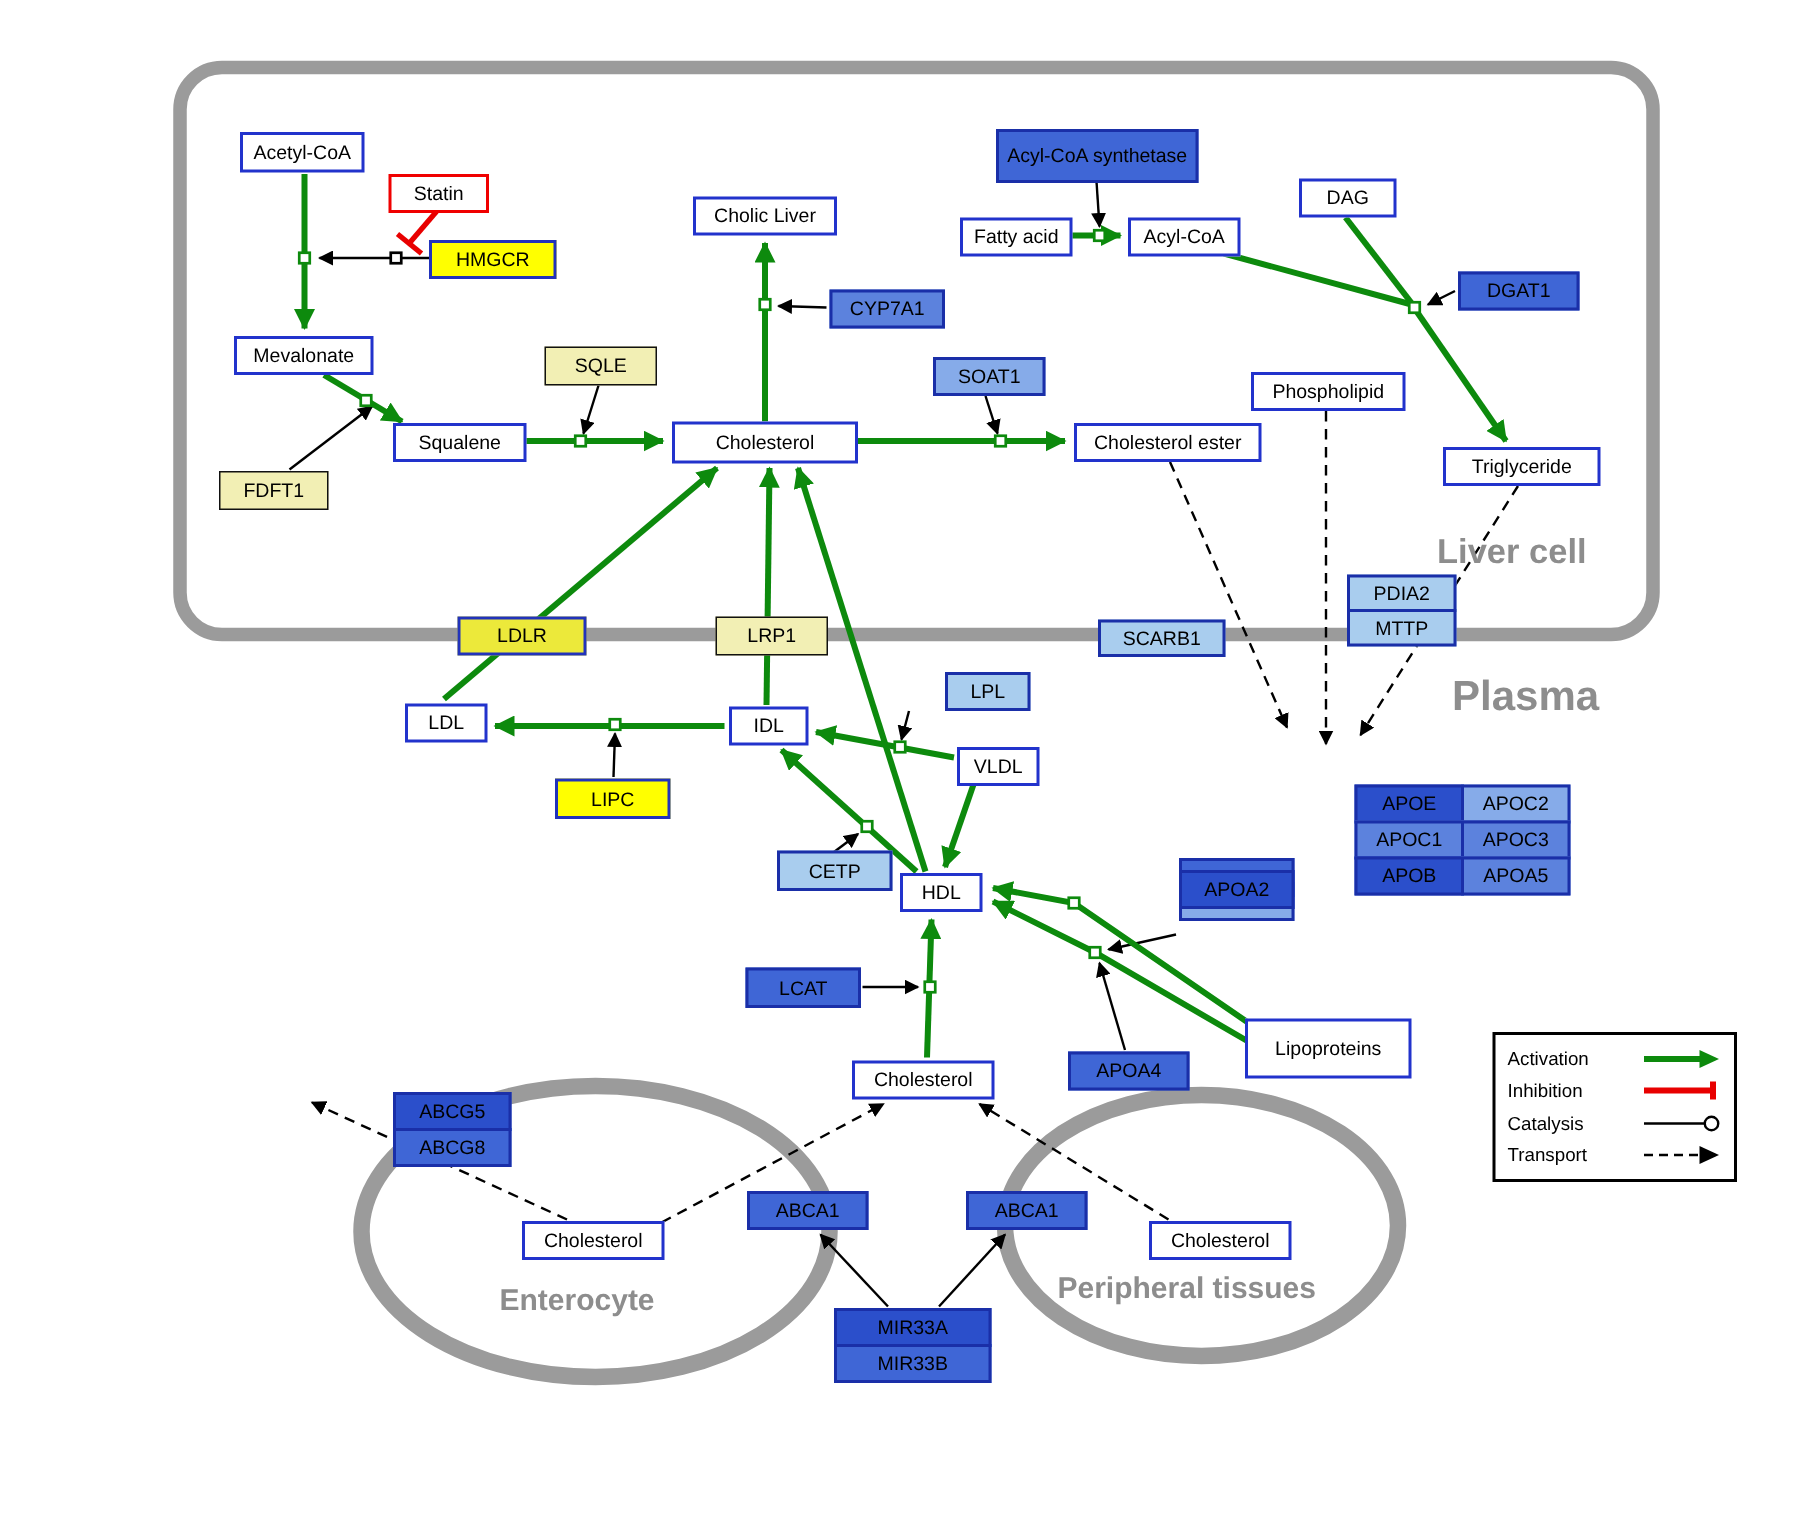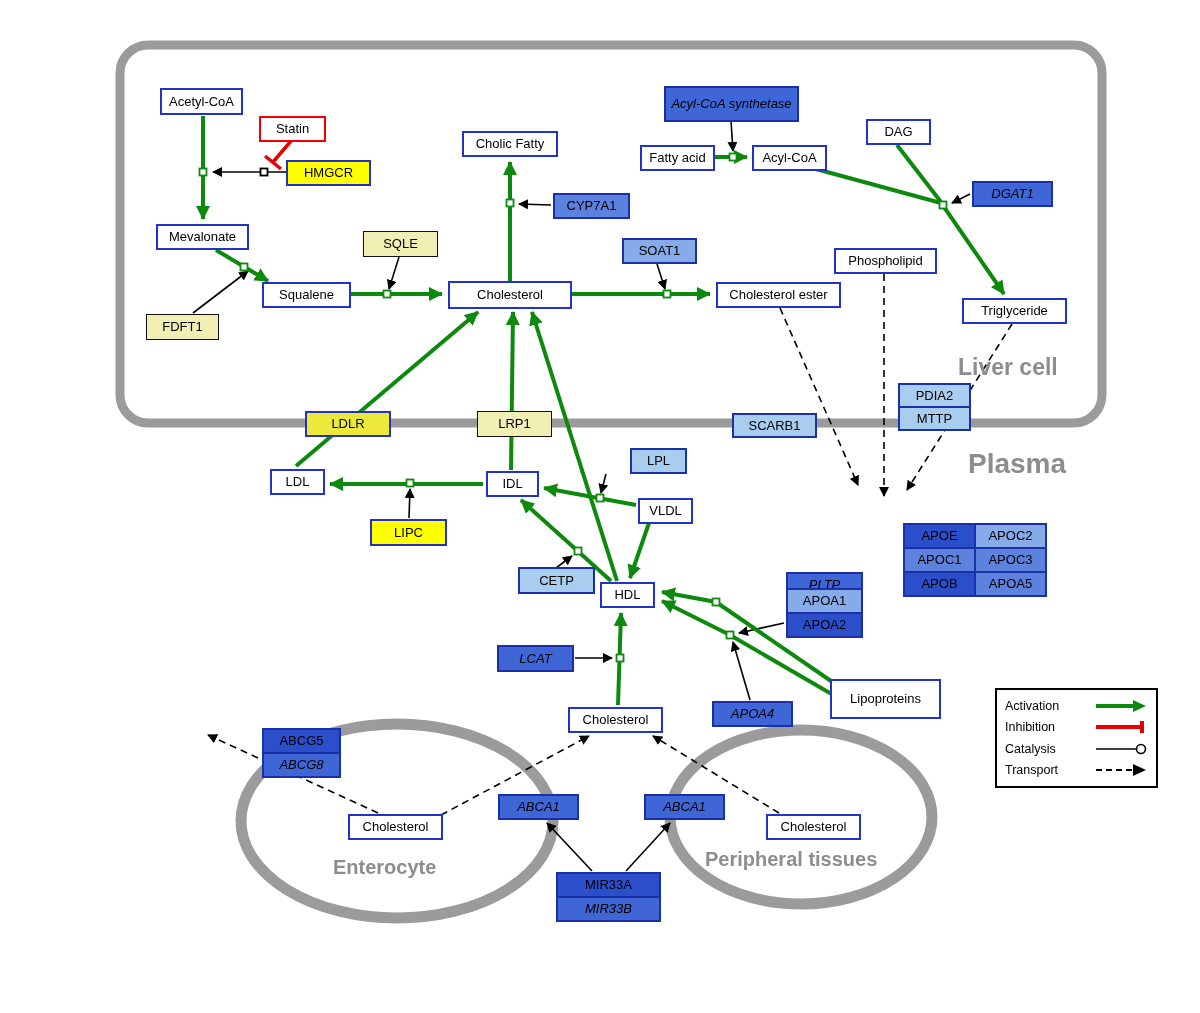--- a/index.html
+++ b/index.html
@@ -9,21 +9,21 @@
   .node{position:absolute;box-sizing:border-box;display:flex;align-items:center;justify-content:center;
         text-align:center;font-size:13px;line-height:1.05;color:#000;background:#fff;
         border:2px solid #14b8a6;z-index:5;padding:1px 2px;}
   .met{background:#ffffff;border-color:#2233cc;}
   .thick{border-width:2.5px;}
   .statin{background:#ffffff;border:2.5px solid #f00000;}
   .yellow{background:#ffff00;border-color:#2233bb;}
   .yellow2{background:#ece93a;border-color:#2233bb;}
   .pale{background:#f2efb4;border:1.5px solid #111111;text-align:right;}
   .b1{background:#2b4fcb;border-color:#1a2fa8;}
-  .b2{background:#3f66d6;border-color:#1a2fa8;font-style:italic;}
+  .b2{background:#3f66d6;border-color:#1a2fa8;}
   .b3{background:#5c82dd;border-color:#1a2fa8;}
   .b4{background:#86abe9;border-color:#1a2fa8;}
   .b5{background:#a9cdee;border-color:#1a2fa8;margin-left:48px;}
   .comp-label{position:absolute;font-weight:bold;color:#8d8d8d;z-index:4;}
   .legend{position:absolute;left:995px;top:688px;width:163px;height:100px;background:#fff;
           border:2.5px solid #000;box-sizing:border-box;z-index:6;padding:6px 8px;
           display:flex;flex-direction:column;justify-content:space-between;}
   .legend .row{display:flex;align-items:center;justify-content:space-between;height:20px;text-align:center;}
   .legend .row span{font-size:12.5px;color:#000;}
 </style>
@@ -125,21 +125,21 @@
   <div class="comp-label" style="left:333px;top:856px;font-size:20px;">Enterocyte</div>
   <div class="comp-label" style="left:705px;top:848px;font-size:20px;">Peripheral tissues</div>
 
   <div class="node met" style="left:160px;top:88px;width:83px;height:27px">Acetyl-CoA</div>
   <div class="node statin" style="left:259px;top:116px;width:67px;height:26px">Statin</div>
   <div class="node yellow" style="left:286px;top:160px;width:85px;height:26px">HMGCR</div>
   <div class="node met" style="left:156px;top:224px;width:93px;height:26px">Mevalonate</div>
   <div class="node pale" style="left:363px;top:231px;width:75px;height:26px">SQLE</div>
   <div class="node pale" style="left:146px;top:314px;width:73px;height:26px">FDFT1</div>
   <div class="node met" style="left:262px;top:282px;width:89px;height:26px">Squalene</div>
-  <div class="node met" style="left:462px;top:131px;width:96px;height:26px">Cholic Fatty</div>
+  <div class="node met" style="left:462px;top:131px;width:96px;height:26px">Cholic Liver</div>
   <div class="node b3" style="left:553px;top:193px;width:77px;height:26px">CYP7A1</div>
   <div class="node met thick" style="left:448px;top:281px;width:124px;height:28px">Cholesterol</div>
   <div class="node b4" style="left:622px;top:238px;width:75px;height:26px">SOAT1</div>
   <div class="node met" style="left:716px;top:282px;width:125px;height:26px">Cholesterol ester</div>
   <div class="node b2" style="left:664px;top:86px;width:135px;height:36px">Acyl-CoA synthetase</div>
   <div class="node met" style="left:640px;top:145px;width:75px;height:26px">Fatty acid</div>
   <div class="node met" style="left:752px;top:145px;width:75px;height:26px">Acyl-CoA</div>
   <div class="node met" style="left:866px;top:119px;width:65px;height:26px">DAG</div>
   <div class="node b2" style="left:972px;top:181px;width:81px;height:26px">DGAT1</div>
   <div class="node met" style="left:834px;top:248px;width:103px;height:26px">Phospholipid</div>
@@ -151,21 +151,21 @@
   <div class="node b5" style="left:684px;top:413px;width:85px;height:25px">SCARB1</div>
   <div class="node met" style="left:270px;top:469px;width:55px;height:26px">LDL</div>
   <div class="node met" style="left:486px;top:471px;width:53px;height:26px">IDL</div>
   <div class="node b5" style="left:582px;top:448px;width:57px;height:26px">LPL</div>
   <div class="node met" style="left:638px;top:498px;width:55px;height:26px">VLDL</div>
   <div class="node yellow" style="left:370px;top:519px;width:77px;height:27px">LIPC</div>
   <div class="node b5" style="left:470px;top:567px;width:77px;height:27px">CETP</div>
   <div class="node met" style="left:600px;top:582px;width:55px;height:26px">HDL</div>
   <div class="node b2" style="left:786px;top:572px;width:77px;height:26px">PLTP</div>
   <div class="node b4" style="left:786px;top:588px;width:77px;height:26px">APOA1</div>
-  <div class="node b1" style="left:786px;top:612px;width:77px;height:26px">APOA2</div>
+  <div class="node b1" style="left:786px;top:580px;width:77px;height:26px">APOA2</div>
   <div class="node b1" style="left:903px;top:523px;width:73px;height:26px">APOE</div>
   <div class="node b4" style="left:974px;top:523px;width:73px;height:26px">APOC2</div>
   <div class="node b3" style="left:903px;top:547px;width:73px;height:26px">APOC1</div>
   <div class="node b3" style="left:974px;top:547px;width:73px;height:26px">APOC3</div>
   <div class="node b1" style="left:903px;top:571px;width:73px;height:26px">APOB</div>
   <div class="node b3" style="left:974px;top:571px;width:73px;height:26px">APOA5</div>
   <div class="node b2" style="left:497px;top:645px;width:77px;height:27px">LCAT</div>
   <div class="node b2" style="left:712px;top:701px;width:81px;height:26px">APOA4</div>
   <div class="node met" style="left:830px;top:679px;width:111px;height:40px">Lipoproteins</div>
   <div class="node met" style="left:568px;top:707px;width:95px;height:26px">Cholesterol</div>

